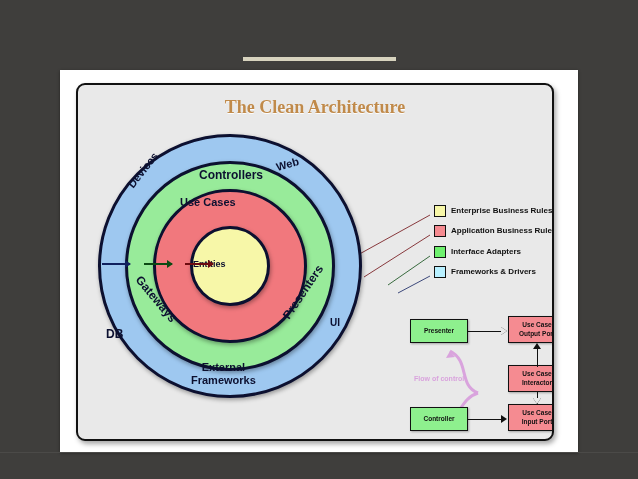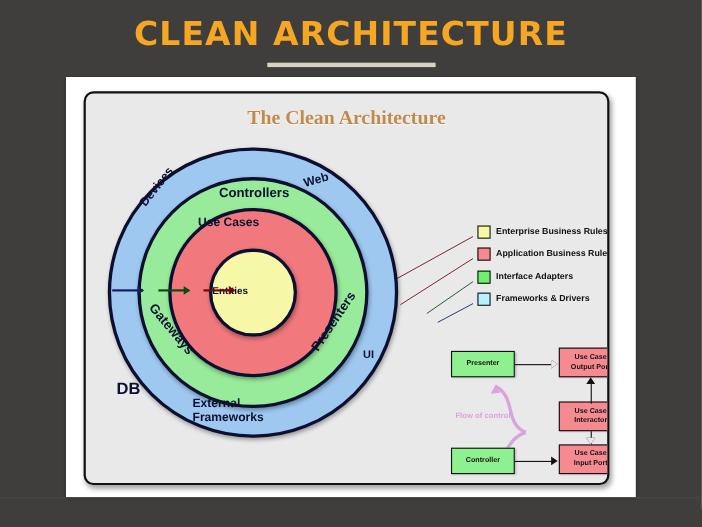--- a/index.html
+++ b/index.html
@@ -62,25 +62,25 @@
     position:absolute;
     font-weight:bold;color:#0c1030;
     white-space:nowrap;
     font-family:"Liberation Sans", sans-serif;
   }
   .lbl-controllers{left:74px; top:36px;  font-size:12px;margin-left:45px;}
   .lbl-usecases   {left:100px; top:64px;  font-size:11px;}
   .lbl-entities   {left:113px;top:127px; font-size:9px;}
   .lbl-web        {left:196px;top:26px;  font-size:11px;transform:rotate(-16deg);}
   .lbl-devices    {left:42px; top:32px;  font-size:11px;transform:rotate(-52deg);}
-  .lbl-db         {left:26px; top:213px; font-size:15px;}
+  .lbl-db         {left:26px; top:195px; font-size:12px;}
   .lbl-ui         {left:250px;top:185px; font-size:10px;}
   .lbl-gateways   {left:48px; top:160px; font-size:12px;transform:rotate(50deg);}
   .lbl-presenters {left:192px;top:153px; font-size:12px;transform:rotate(-56deg);}
-  .lbl-external   {left:95px;top:229px; font-size:11px;text-align:left;line-height:13px;}
+  .lbl-external   {left:111px;top:229px; font-size:11px;text-align:center;line-height:13px;}
 
   
   .in-arrow{position:absolute;height:2px;}
   .in-arrow::after{
     content:"";position:absolute;right:-1px;top:-3px;
     border-left:6px solid currentColor;
     border-top:4px solid transparent;
     border-bottom:4px solid transparent;
   }
   .arr1{left:22px;top:131px;width:28px;background:#10205e;color:#10205e;}
@@ -157,21 +157,20 @@
     font-size:9px;font-style:italic;color:#e8e8e8;font-weight:bold;
   }
   .footer .src-link{text-decoration:underline;}
   .footer-rule{position:absolute;left:0;top:452px;width:638px;height:1px;background:#4b4a48;}
 </style>
 </head>
 <body>
 
 <div id="slide">
 
-  <div class="slide-title">CLEAN ARCHITECTURE</div>
   <div class="title-rule"></div>
 
   <div class="card">
     <div class="panel">
 
       <div class="panel-title">The Clean Architecture</div>
 
       <svg class="leaders" viewBox="0 0 474 354">
         <line x1="352" y1="130" x2="258" y2="182" stroke="#6e0b10" stroke-width="0.8"></line>
         <line x1="352" y1="150" x2="286" y2="192" stroke="#6e0b10" stroke-width="0.8"></line>

